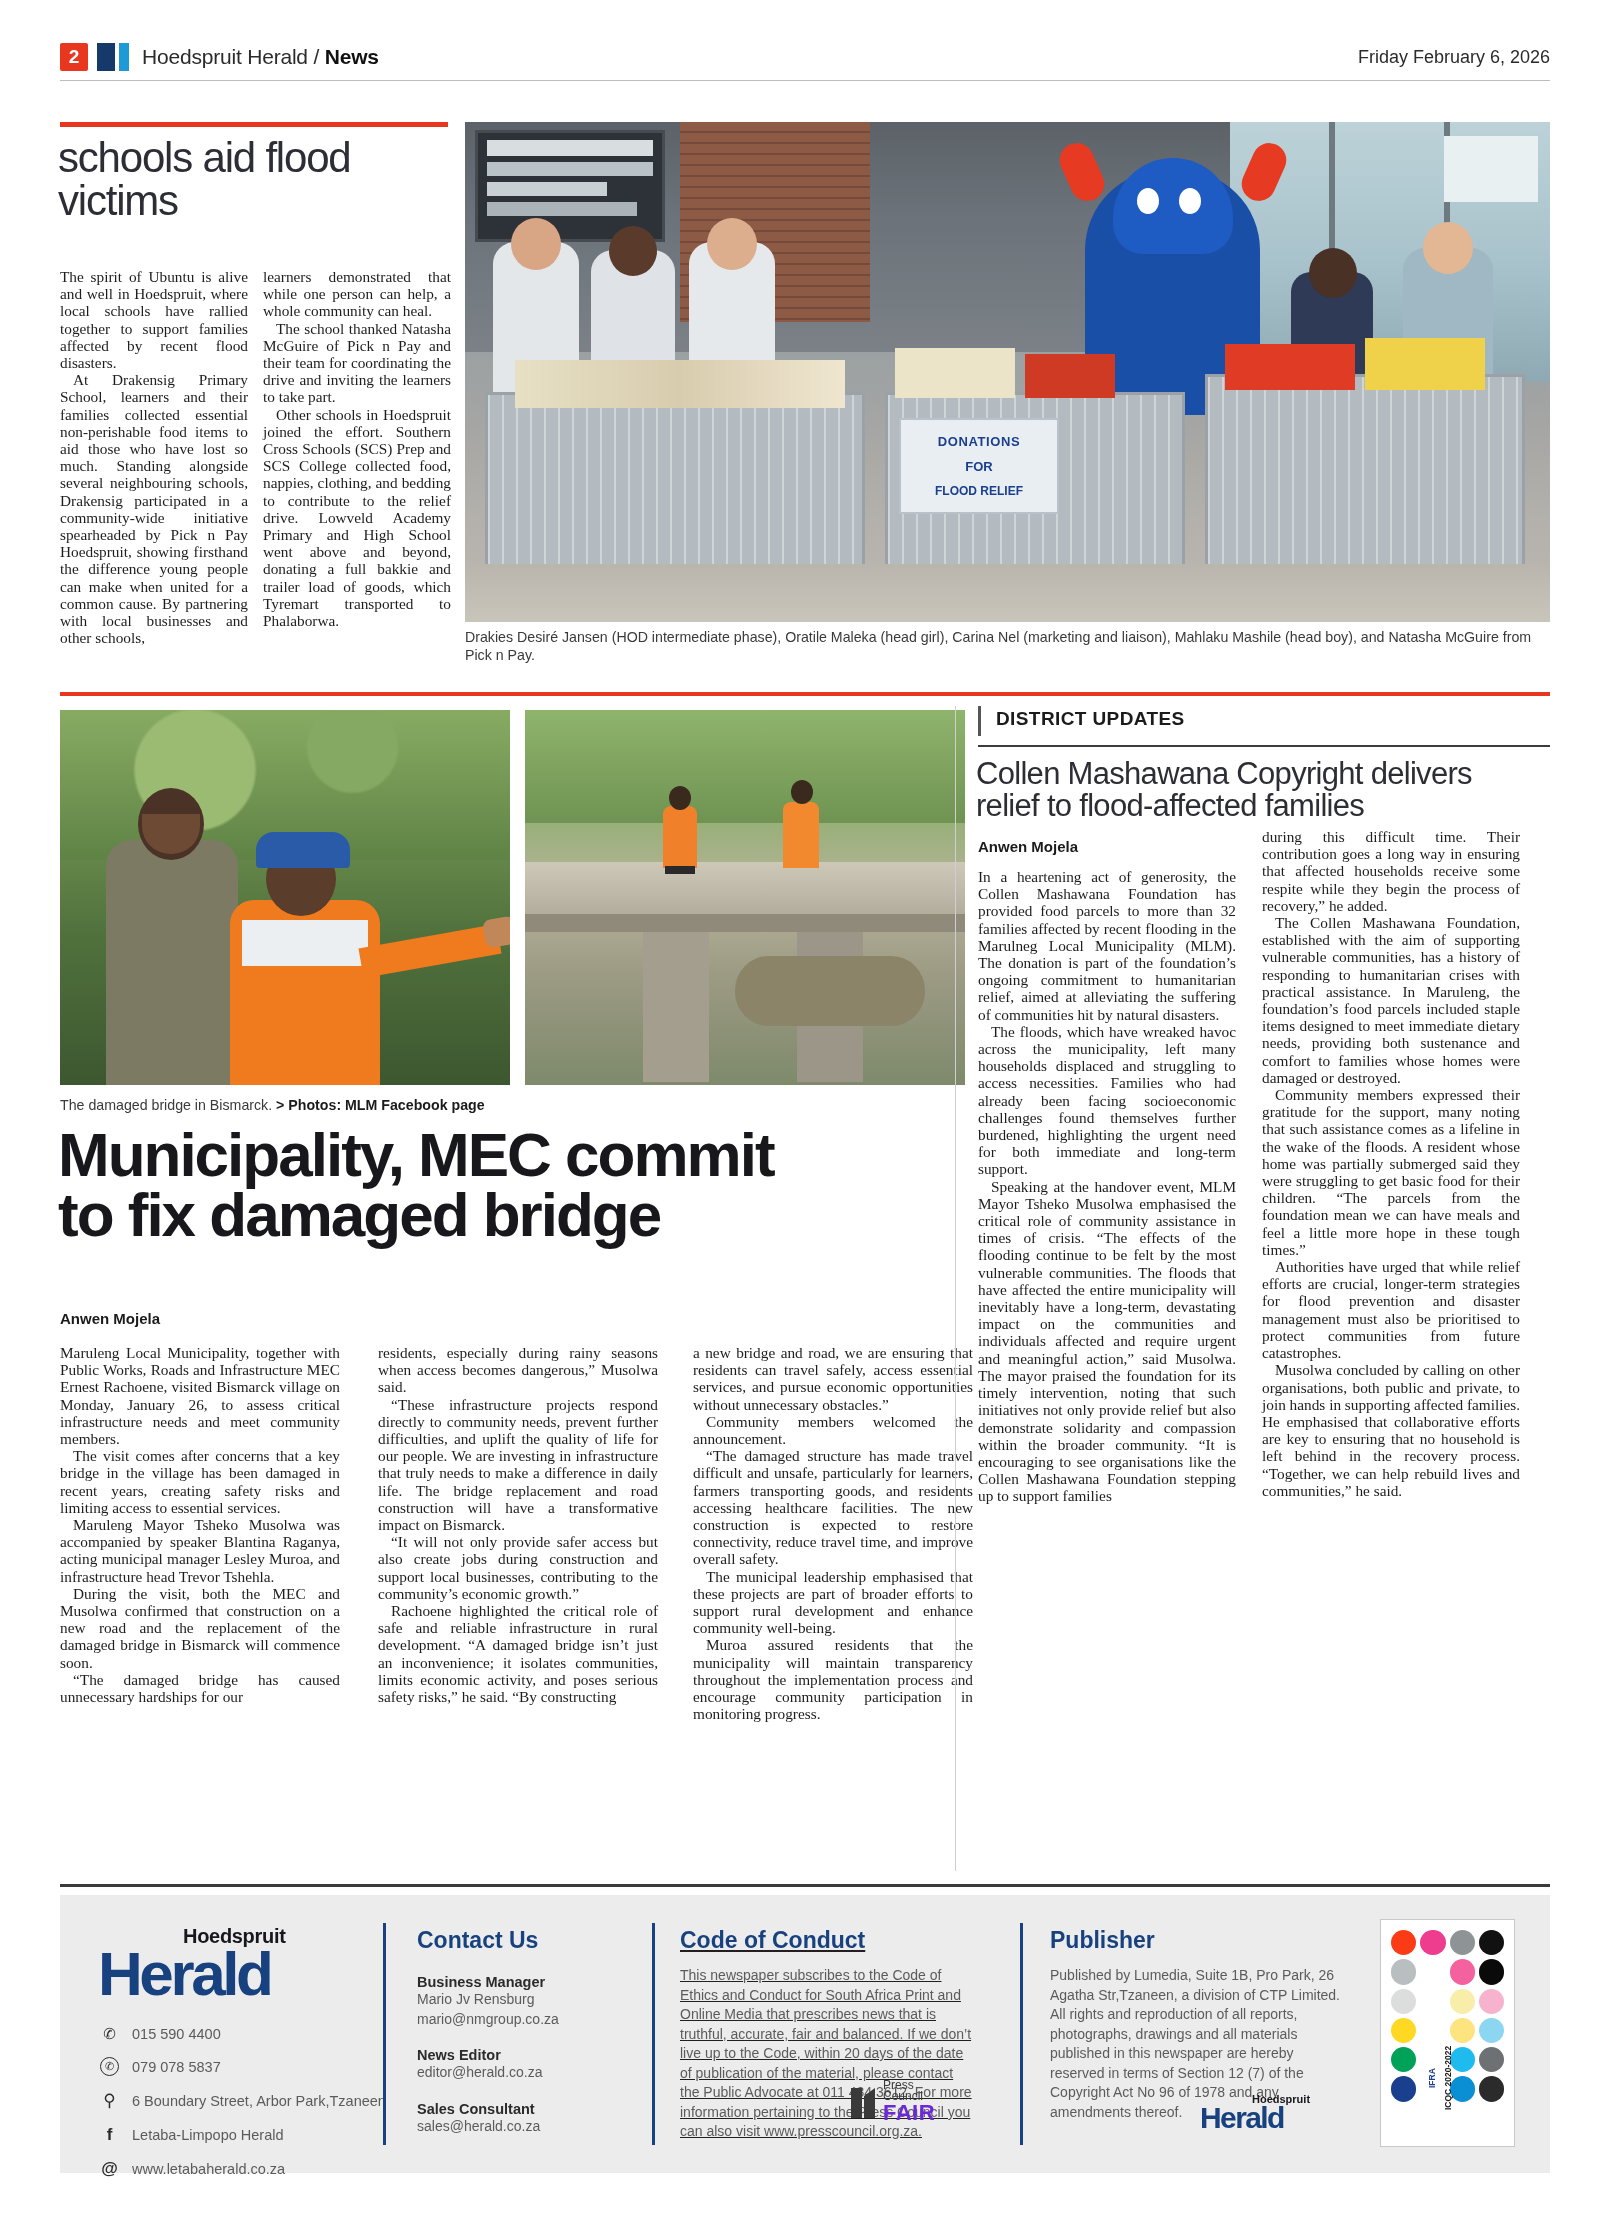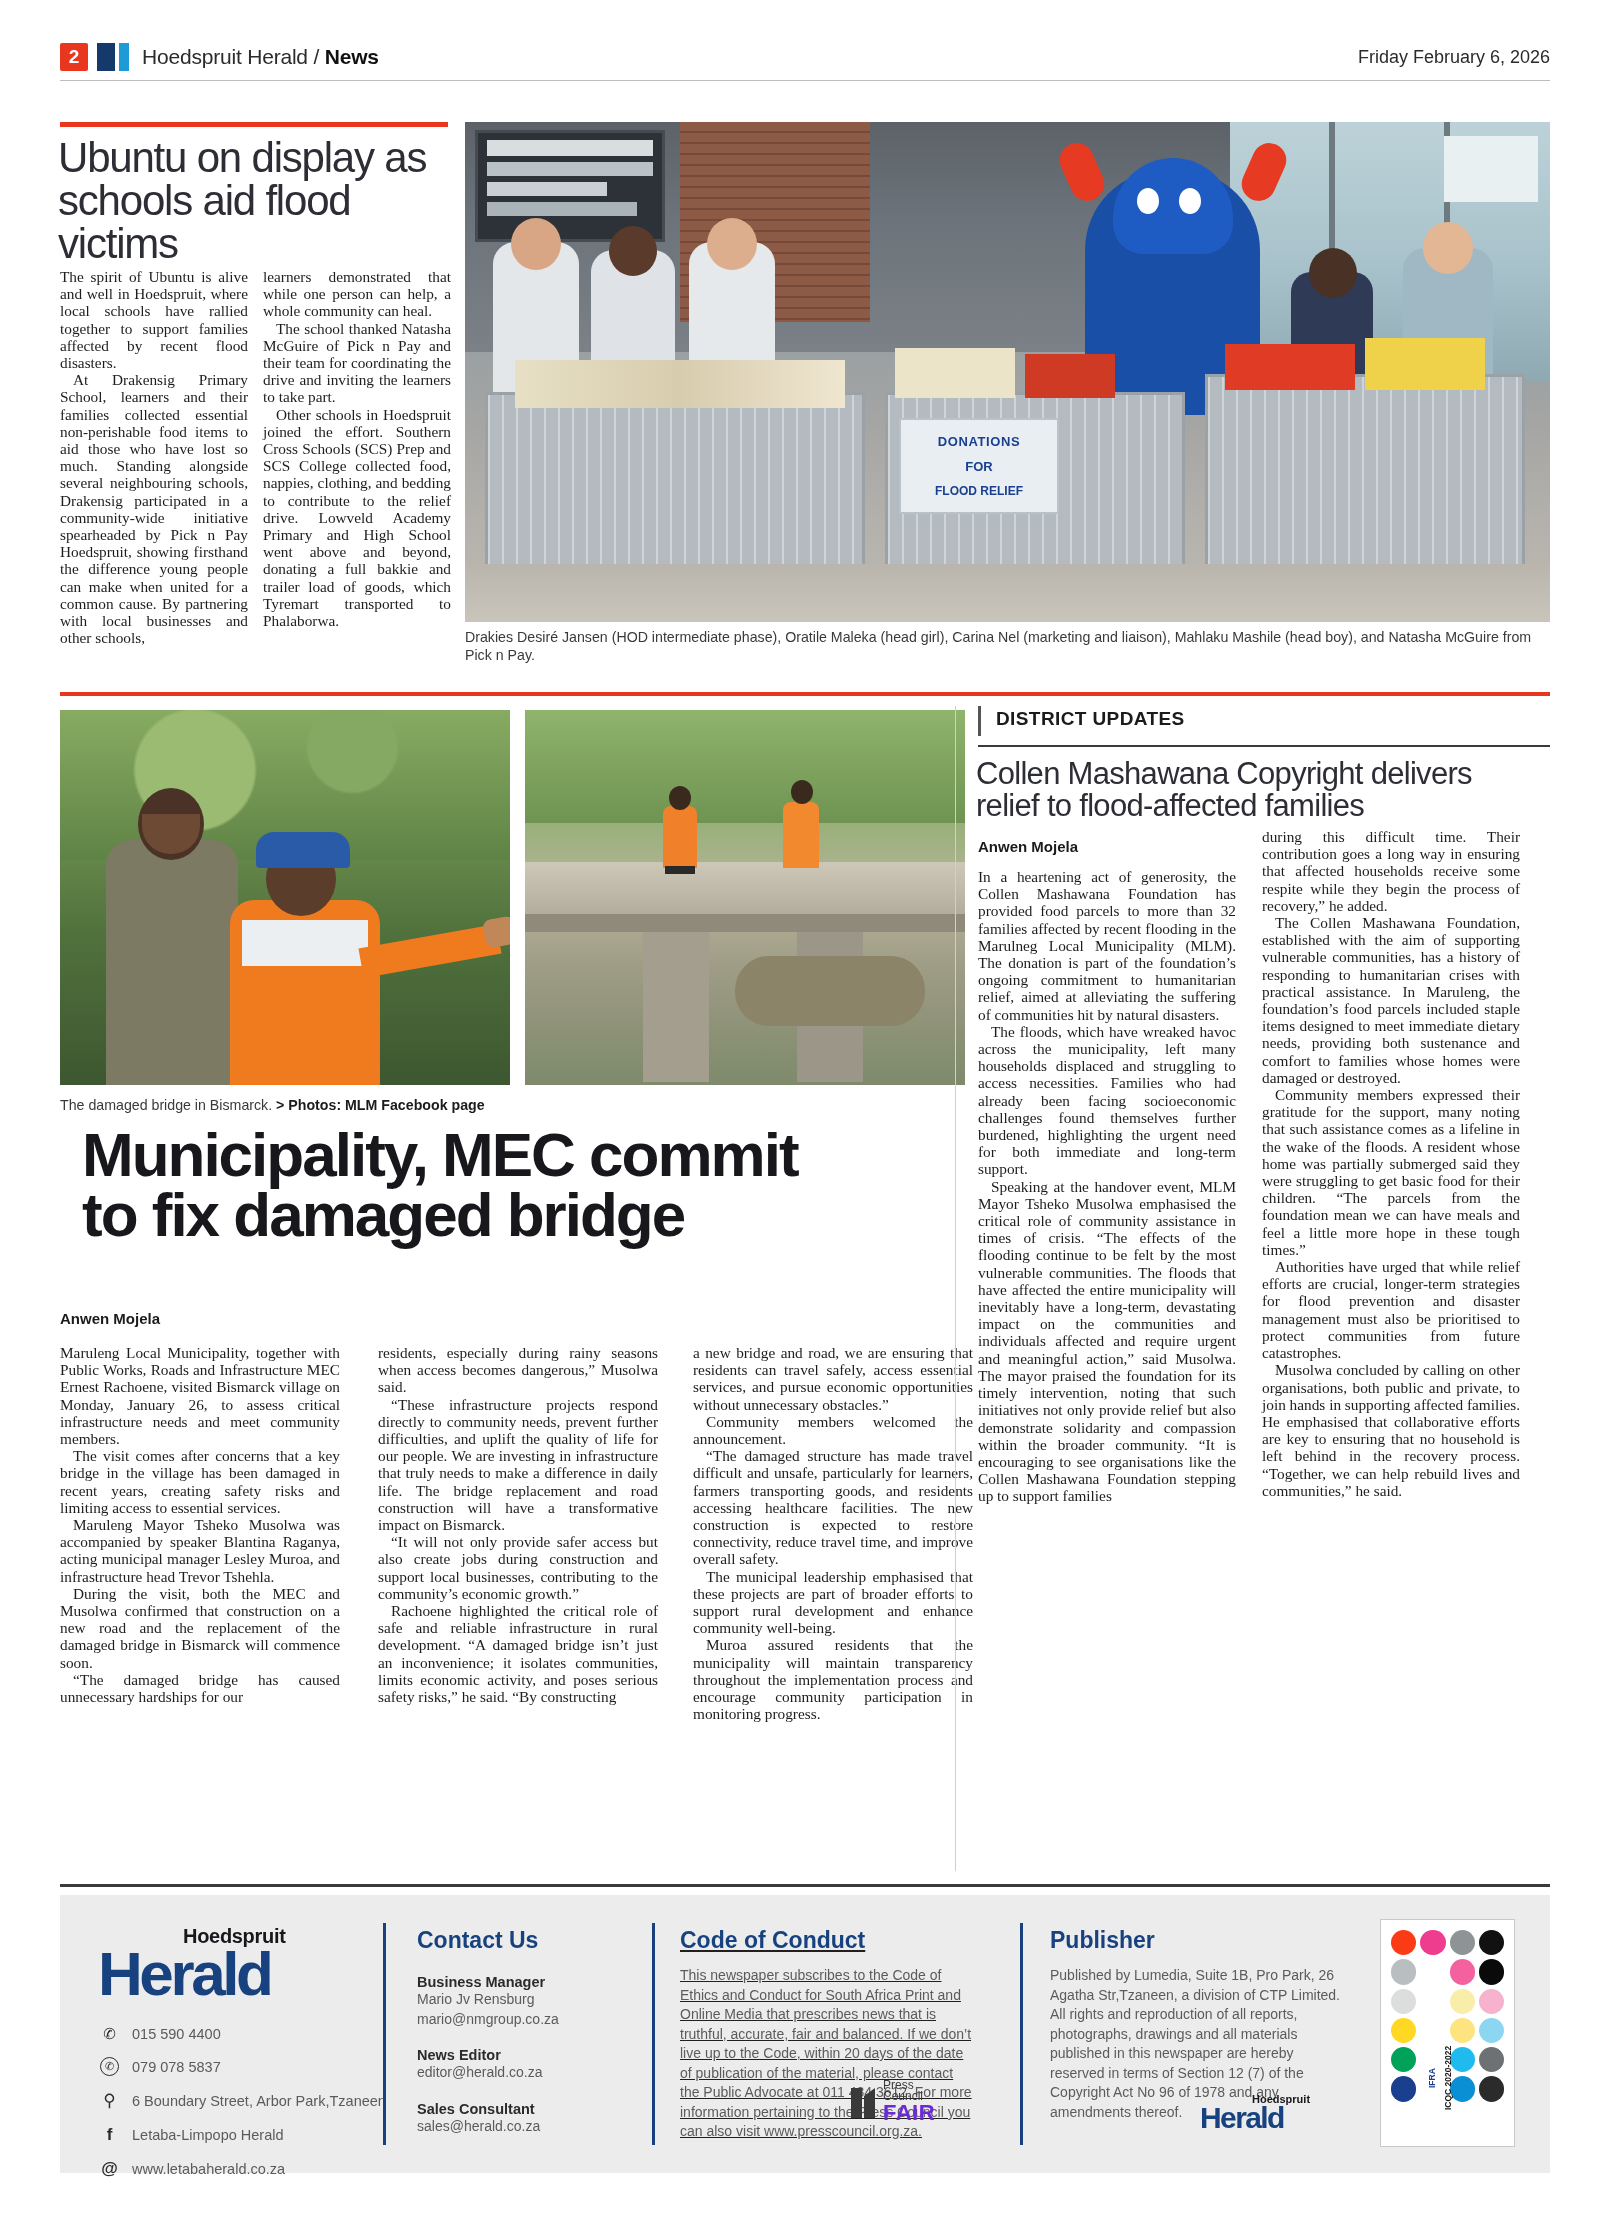--- a/index.html
+++ b/index.html
@@ -104,21 +104,20 @@
     <div class="blk-blue"></div>
     <div class="mast-title"><span>Hoedspruit Herald / </span><b>News</b></div>
     <div class="mast-date">Friday February 6, 2026</div>
   </div>
 
   <div class="rule-thin" style="left:60px; top:80px; width:1490px; height:1px;"></div>
 
   <div class="rule-red" style="left:60px; top:122px; width:388px; height:5px;"></div>
 
   <div class="hl-light" style="position:absolute; left:58px; top:137px; width:420px; font-size:42px;">
-    <div>Ubuntu on display as</div>
     <div>schools aid flood victims</div>
   </div>
 
   <div class="col-text" id="lead-col1" style="left:60px; top:268px; width:188px; height:400px;">
       <p class="first">The spirit of Ubuntu is alive and well in Hoedspruit, where local schools have rallied together to support families affected by recent flood disasters.</p>
       <p>At Drakensig Primary School, learners and their families collected essential non-perishable food items to aid those who have lost so much. Standing alongside several neighbouring schools, Drakensig participated in a community-wide initiative spearheaded by Pick n Pay Hoedspruit, showing firsthand the difference young people can make when united for a common cause. By partnering with local businesses and other schools,</p>
     </div>
   <div class="col-text" id="lead-col2" style="left:263px; top:268px; width:188px; height:400px;">
       <p class="first">learners demonstrated that while one person can help, a whole community can heal.</p>
       <p>The school thanked Natasha McGuire of Pick n Pay and their team for coordinating the drive and inviting the learners to take part.</p>
@@ -230,21 +229,21 @@
     <div style="position:absolute; left:258px; top:92px; width:36px; height:66px; background:#f3892f; border-radius:8px 8px 0 0;"></div>
     <div style="position:absolute; left:266px; top:70px; width:22px; height:24px; background:#3a2a1e; border-radius:50%;"></div>
 
     <div style="position:absolute; left:210px; top:246px; width:190px; height:70px; background:#8b8468; border-radius:34px;"></div>
   </div>
 
   <div class="caption" style="left:60px; top:1096px; width:620px;">
     <span>The damaged bridge in Bismarck. </span><b>&gt; Photos: MLM Facebook page</b>
   </div>
 
-  <div class="hl-black" style="position:absolute; left:58px; top:1125px; width:920px; font-size:62px;margin-left:24px;">
+  <div class="hl-black" style="position:absolute; left:58px; top:1125px; width:920px; font-size:62px;">
     <div>Municipality, MEC commit</div>
     <div>to fix damaged bridge</div>
   </div>
 
   <div class="byline" style="position:absolute; left:60px; top:1310px;">Anwen Mojela</div>
 
   <div class="col-text" id="bridge-col1" style="left:60px; top:1344px; width:280px; height:500px;">
       <p class="first">Maruleng Local Municipality, together with Public Works, Roads and Infrastructure MEC Ernest Rachoene, visited Bismarck village on Monday, January 26, to assess critical infrastructure needs and meet community members.</p>
       <p>The visit comes after concerns that a key bridge in the village has been damaged in recent years, creating safety risks and limiting access to essential services.</p>
       <p>Maruleng Mayor Tsheko Musolwa was accompanied by speaker Blantina Raganya, acting municipal manager Lesley Muroa, and infrastructure head Trevor Tshehla.</p>

